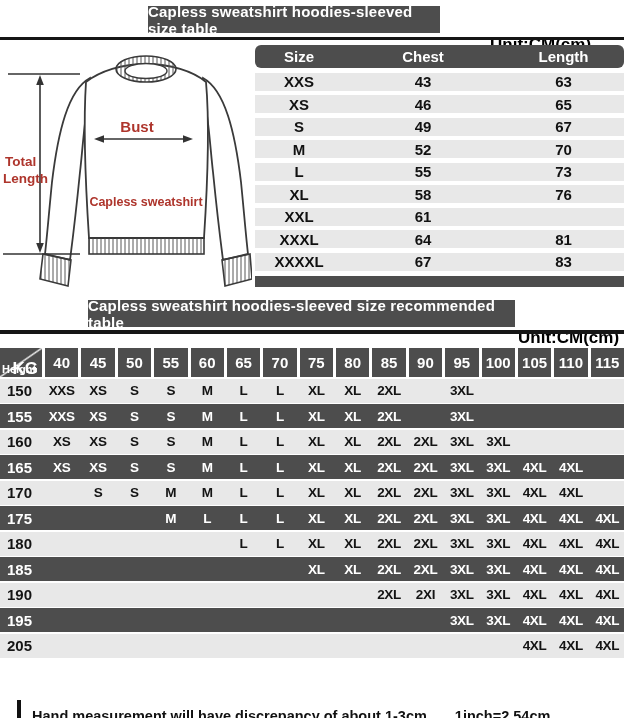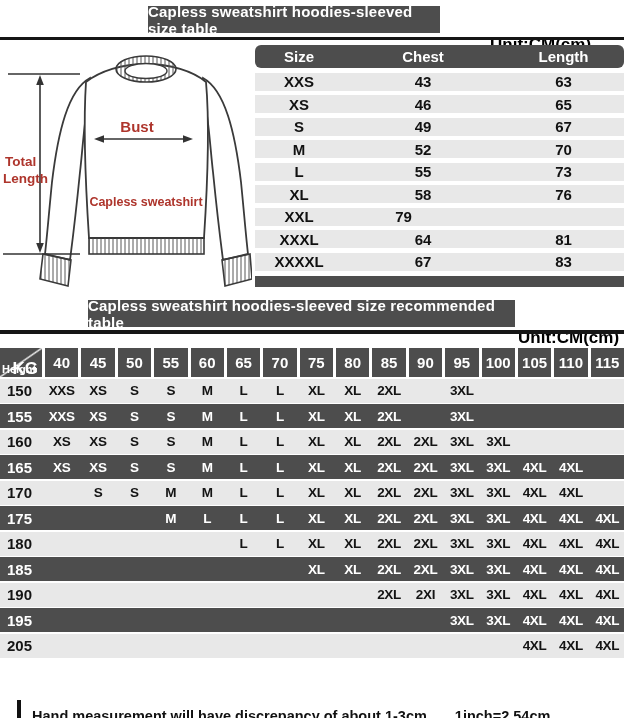--- a/index.html
+++ b/index.html
@@ -140,21 +140,21 @@
           <div class="t1c1">55</div>
           <div class="t1c2">73</div>
         </div>
         <div class="t1row">
           <div class="t1c0">XL</div>
           <div class="t1c1">58</div>
           <div class="t1c2">76</div>
         </div>
         <div class="t1row">
           <div class="t1c0">XXL</div>
-          <div class="t1c2">79</div>
+          <div class="t1c1">61</div>
         </div>
         <div class="t1row">
           <div class="t1c0">XXXL</div>
           <div class="t1c1">64</div>
           <div class="t1c2">81</div>
         </div>
         <div class="t1row">
           <div class="t1c0">XXXXL</div>
           <div class="t1c1">67</div>
           <div class="t1c2">83</div>

